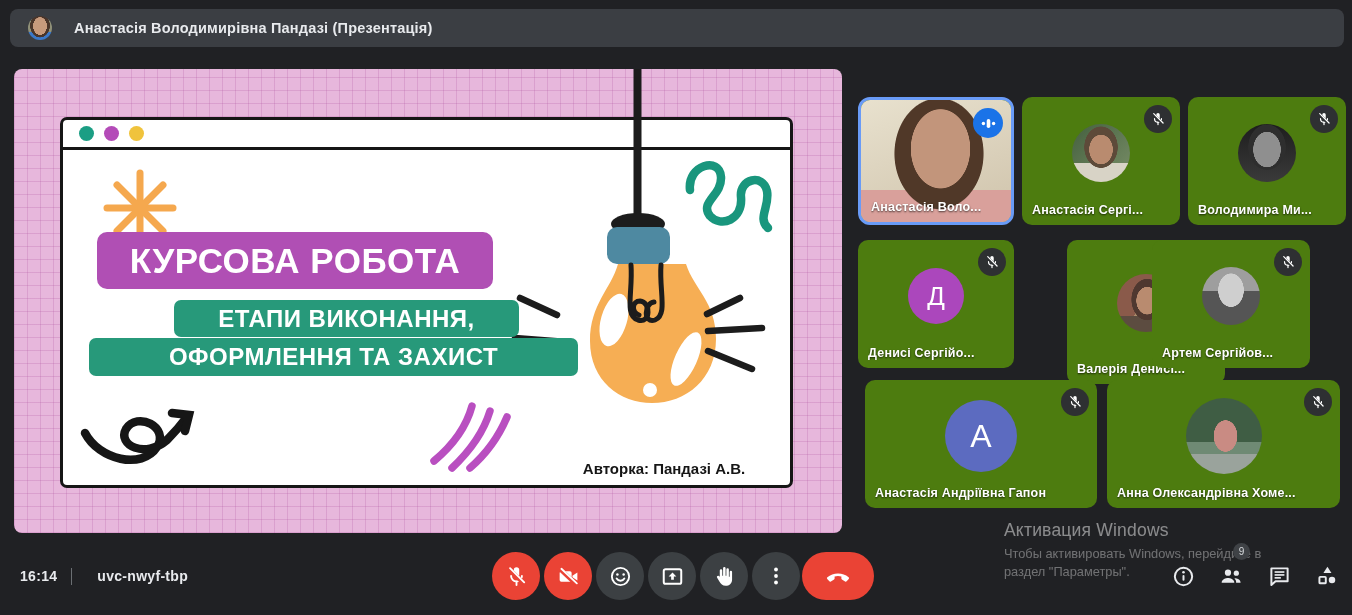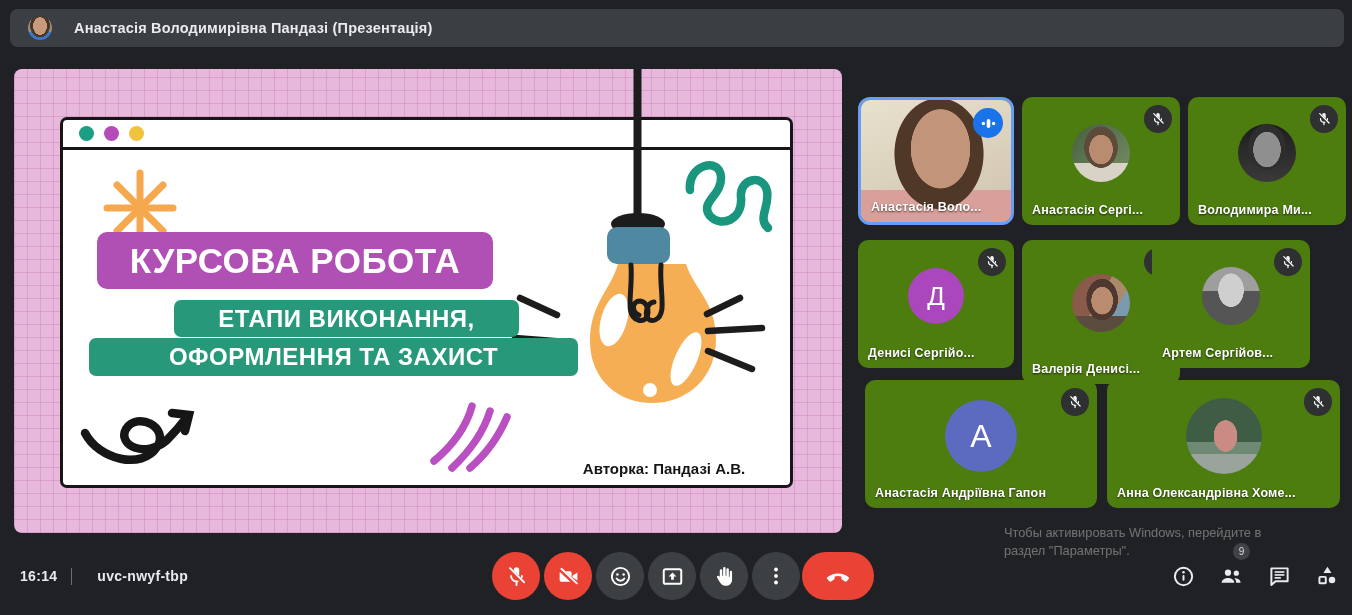--- a/index.html
+++ b/index.html
@@ -237,21 +237,21 @@
         <svg width="16" height="16" viewBox="0 0 24 24">
   <rect x="9.4" y="3" width="5.2" height="10" rx="2.6" fill="#fff"></rect>
   <path d="M6.8 11.5a5.2 5.2 0 0 0 10.4 0" stroke="#fff" stroke-width="1.9" fill="none" stroke-linecap="round"></path>
   <line x1="12" y1="16.9" x2="12" y2="20.4" stroke="#fff" stroke-width="1.9" stroke-linecap="round"></line>
   <line x1="4.8" y1="4.8" x2="18.8" y2="18.8" stroke="#2e3032" stroke-width="4.4"></line>
   <line x1="5.6" y1="4" x2="19.6" y2="18" stroke="#fff" stroke-width="1.9" stroke-linecap="round"></line>
         </svg>
       </div>
       <div class="tile-name">Денисі Сергійо...</div>
     </div>
-    <div class="tile" style="left: 1022px; top: 240px; width: 158px; height: 144px;">
+    <div class="tile" style="left: 1067px; top: 240px; width: 158px; height: 144px;">
       <div class="tile-avatar pa-5" style="width:58px;height:58px;"></div>
       <div class="tile-badge">
         <svg width="16" height="16" viewBox="0 0 24 24">
   <rect x="9.4" y="3" width="5.2" height="10" rx="2.6" fill="#fff"></rect>
   <path d="M6.8 11.5a5.2 5.2 0 0 0 10.4 0" stroke="#fff" stroke-width="1.9" fill="none" stroke-linecap="round"></path>
   <line x1="12" y1="16.9" x2="12" y2="20.4" stroke="#fff" stroke-width="1.9" stroke-linecap="round"></line>
   <line x1="4.8" y1="4.8" x2="18.8" y2="18.8" stroke="#2e3032" stroke-width="4.4"></line>
   <line x1="5.6" y1="4" x2="19.6" y2="18" stroke="#fff" stroke-width="1.9" stroke-linecap="round"></line>
         </svg>
       </div>
@@ -292,20 +292,21 @@
   <line x1="12" y1="16.9" x2="12" y2="20.4" stroke="#fff" stroke-width="1.9" stroke-linecap="round"></line>
   <line x1="4.8" y1="4.8" x2="18.8" y2="18.8" stroke="#2e3032" stroke-width="4.4"></line>
   <line x1="5.6" y1="4" x2="19.6" y2="18" stroke="#fff" stroke-width="1.9" stroke-linecap="round"></line>
         </svg>
       </div>
       <div class="tile-name">Анна Олександрівна Хоме...</div>
     </div>
   </div>
 
 <div class="watermark">
+  <div class="wm-1">Активация Windows</div>
   <div class="wm-2">Чтобы активировать Windows, перейдите в</div>
   <div class="wm-3">раздел "Параметры".</div>
 </div>
 
 <div class="bottom-bar">
   <div class="meet-meta">
     <span class="meta-time">16:14</span>
     <div class="meta-sep"></div>
     <span class="meta-code">uvc-nwyf-tbp</span>
   </div>

